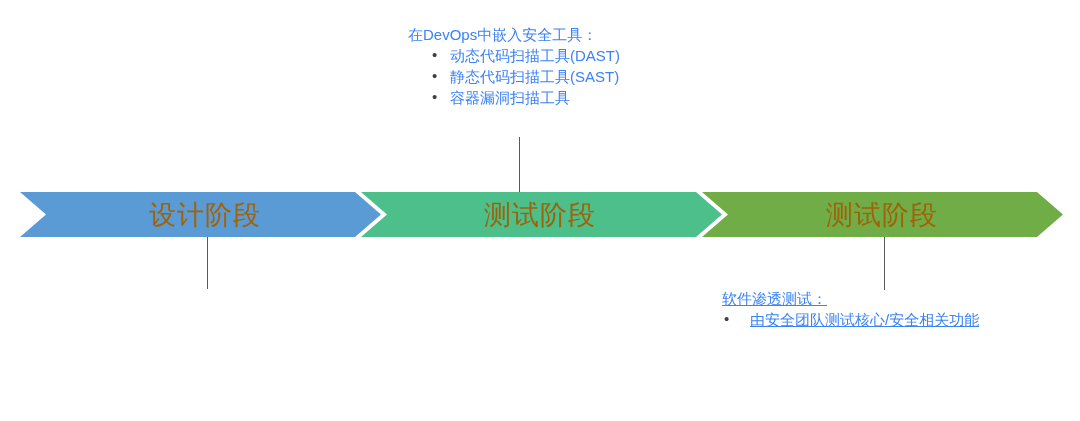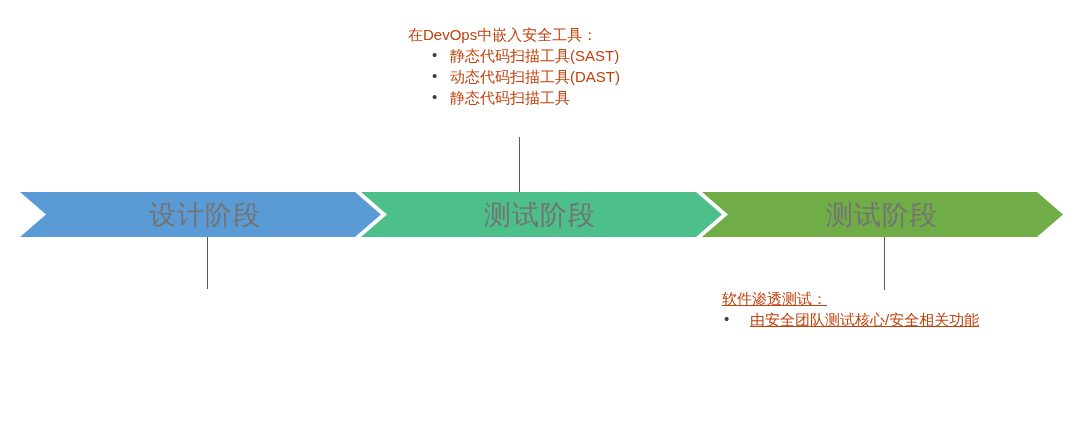--- a/index.html
+++ b/index.html
@@ -18,21 +18,21 @@
     position: relative;
     width: 1080px;
     height: 421px;
   }
 
   
   .note {
     position: absolute;
     font-size: 15px;
     line-height: 21px;
-    color: #c2410c;
+    color: #3b82f6;
     white-space: nowrap;
   }
   .note .head {
     display: block;
   }
   .note ul {
     list-style: none;
     margin: 0;
     padding: 0;
   }
@@ -122,40 +122,40 @@
     height: 60px;
   }
   #chevron-band svg {
     display: block;
   }
   .stage-label {
     position: absolute;
     top: 194px;
     font-size: 27px;
     line-height: 42px;
-    color: #737373;
+    color: #a16207;
     text-align: center;
     white-space: nowrap;
     letter-spacing: 1px;
   }
   #stage-label-0 { left: 45px;  width: 320px; }
   #stage-label-1 { left: 385px; width: 310px; }
   #stage-label-2 { left: 722px; width: 320px; text-align: center; }
 </style>
 </head>
 <body>
 
 <div class="canvas">
 
   <div class="note" id="note-devops">
     <span class="head">在DevOps中嵌入安全工具：</span>
     <ul>
+      <li>动态代码扫描工具(DAST)</li>
       <li>静态代码扫描工具(SAST)</li>
-      <li>动态代码扫描工具(DAST)</li>
-      <li>静态代码扫描工具</li>
+      <li>容器漏洞扫描工具</li>
     </ul>
   </div>
 
   <div class="leader" id="leader-devops"></div>
   <div class="leader" id="leader-design"></div>
   <div class="leader" id="leader-test"></div>
 
   <div id="chevron-band">
     <svg width="1080" height="60" viewBox="0 0 1080 60" xmlns="http://www.w3.org/2000/svg">
 

